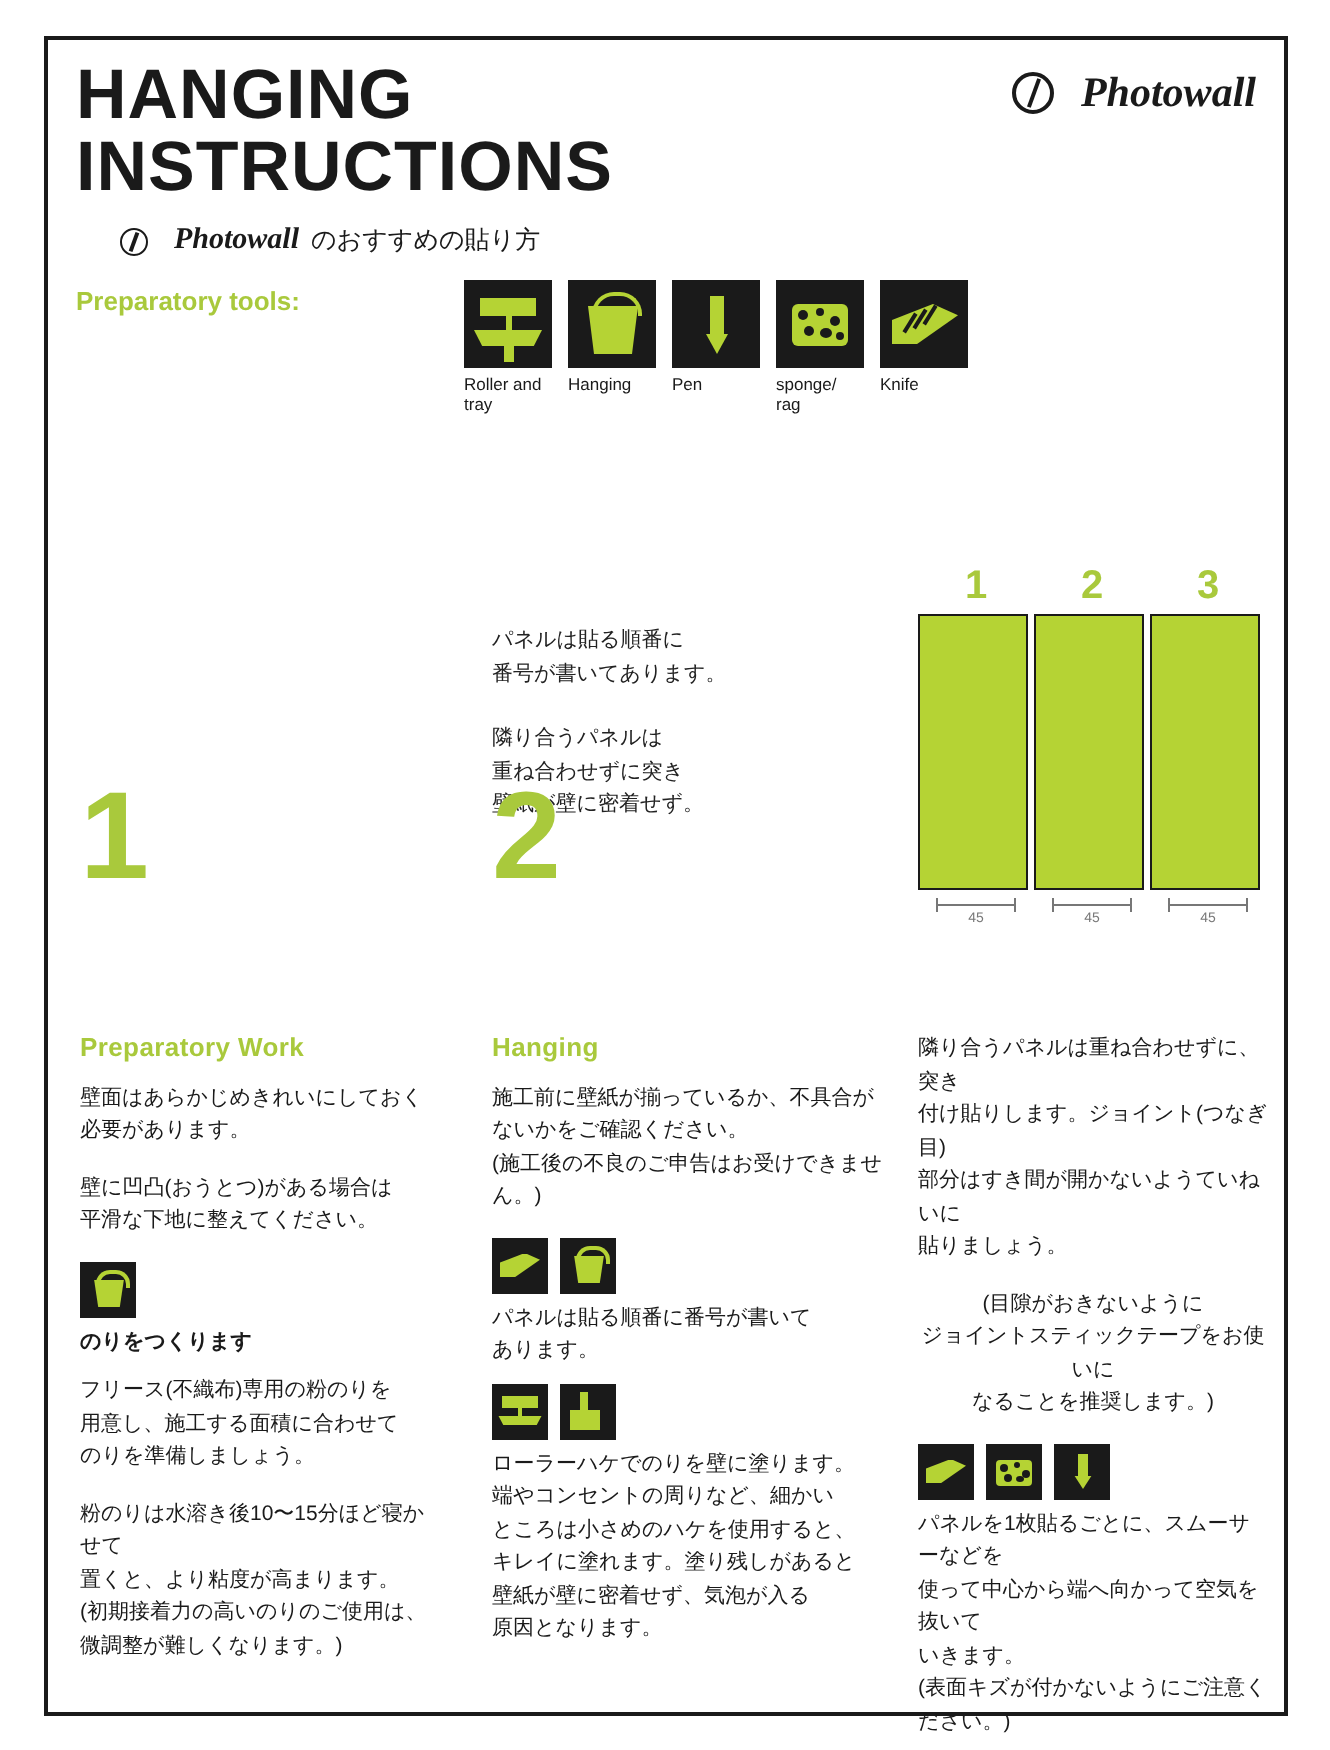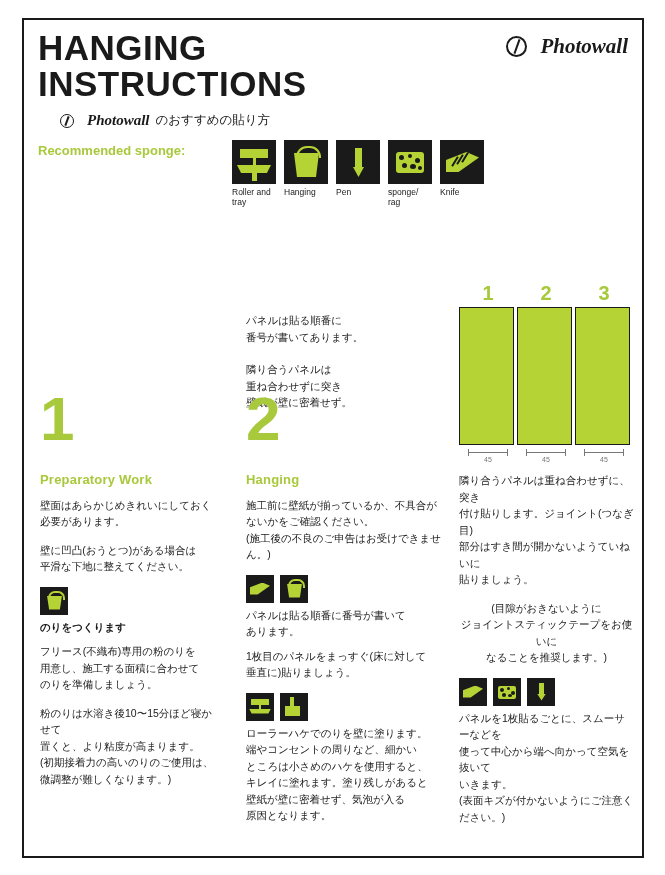--- a/index.html
+++ b/index.html
@@ -159,20 +159,21 @@
   }
   #num1 { left: 16px; top: 368px; }
   #num2 { left: 222px; top: 368px; }
 
   
   .col {
     position: absolute;
     font-size: 10.5px;
     line-height: 16.5px;
     color: #1a1a1a;
+    margin-top: 44px;
   }
   .col h3 {
     margin: 0 0 8px 0;
     color: #a9c93c;
     font-size: 13px;
     font-weight: bold;
     letter-spacing: 0.2px;
   }
   .col p { margin: 0 0 12px 0; }
   .col p.tight { margin-bottom: 8px; }
@@ -296,21 +297,21 @@
         </span>
         <span>のおすすめの貼り方</span>
       </div>
     </div>
 
     <div class="logo logo-top">
       <span class="mark"></span>
       <span>Photowall</span>
     </div>
 
-    <div class="tools-label">Recommended sponge:</div>
+    <div class="tools-label">Preparatory tools:</div>
     <div class="tools">
 
       <div class="tool">
         <div class="chip">
           <span class="g-roller-h"></span>
             <span class="g-roller-stem"></span>
           <span class="g-roller-tray"></span>
             <span class="g-roller-handle"></span>
         </div>
         <div class="cap">Roller and
@@ -429,22 +430,20 @@
           <span class="m-knife"></span>
         </div>
         <div class="mini">
           <span class="m-bucket-h"></span>
             <span class="m-bucket"></span>
         </div>
       </div>
 
       <p style="white-space:pre-line;" class="tight">パネルは貼る順番に番号が書いて
 あります。</p>
-      <p style="white-space:pre-line;">1枚目のパネルをまっすぐ(床に対して
-垂直に)貼りましょう。</p>
 
       <div class="mini-row">
         <div class="mini">
           <span class="m-roller-h"></span>
             <span class="m-roller-s"></span>
             <span class="m-roller-t"></span>
         </div>
         <div class="mini">
           <span class="m-brush-h"></span>
             <span class="m-brush-b"></span>

